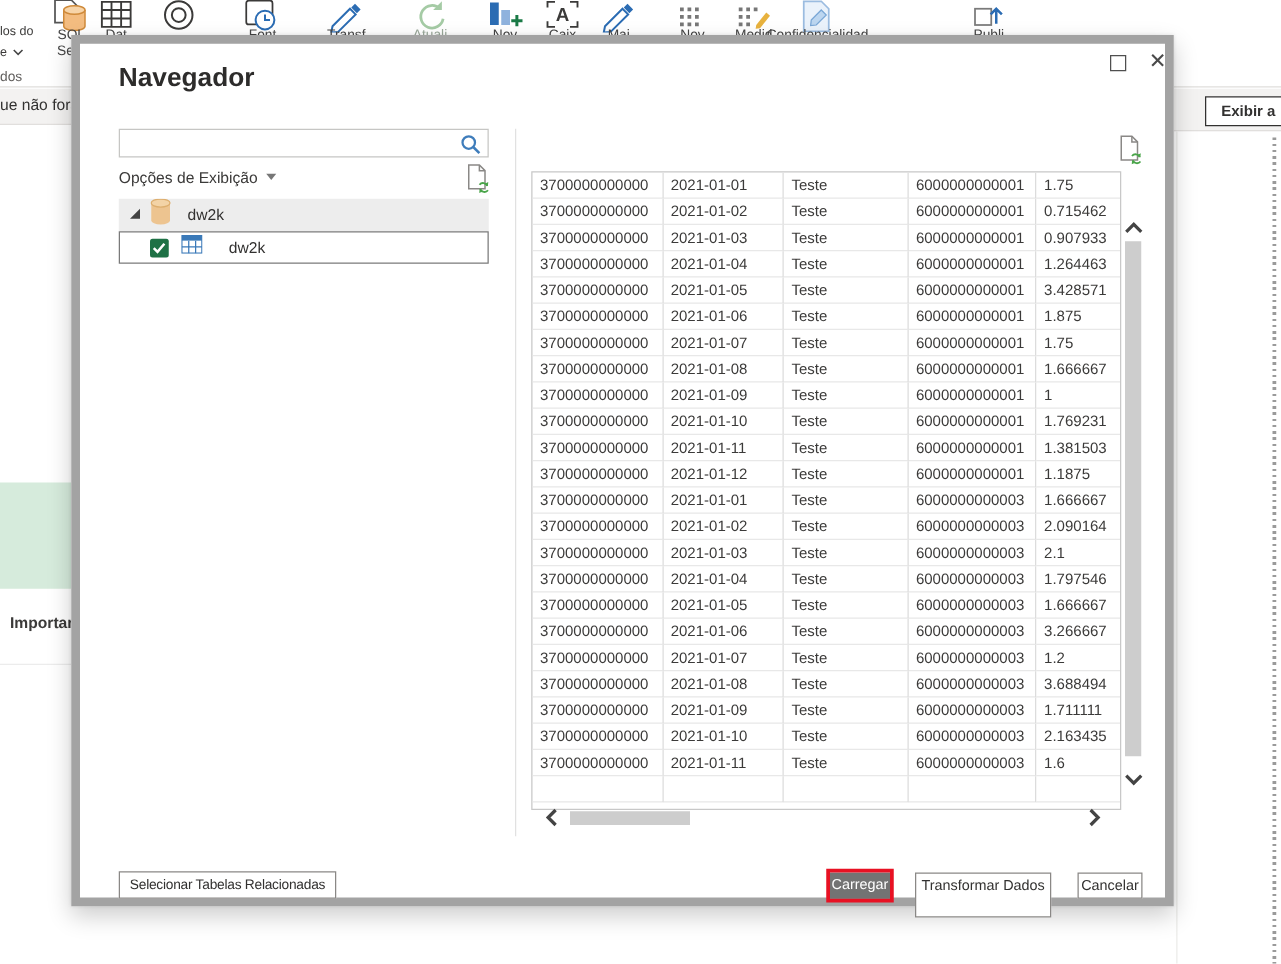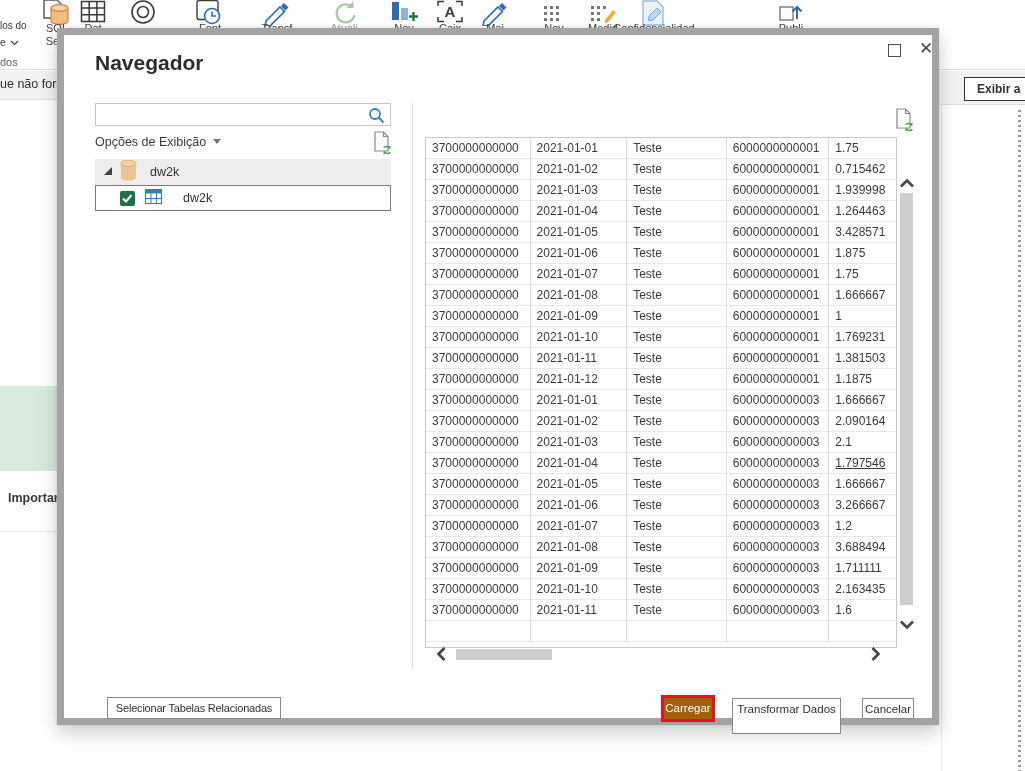--- a/index.html
+++ b/index.html
@@ -55,22 +55,22 @@
 
 #vthumb { left:836px; top:158px; width:13px; height:412px; background:#cdcdcd; }
 #chev-up { left:835px; top:140px; }
 #chev-dn { left:835px; top:582px; }
 #hthumb { left:392px; top:614px; width:96px; height:11px; background:#cdcdcd; }
 #chev-lf { left:371px; top:611px; }
 #chev-rt { left:806px; top:611px; }
 
 
 .btn { position:absolute; height:22px; background:#fff; border:1px solid #8a8886; font-size:11.5px; color:#323130; text-align:center; padding-top:4px; white-space:nowrap; }
-#btn-select { left:43px; top:662px; width:174px; font-size:11px; letter-spacing:-0.2px; }
-#btn-load { left:600px; top:663px; width:48px; height:21px; background:#a16207; color:#fff; border:0; font-size:11.5px; text-align:center; padding-top:4px; position:absolute; outline:3px solid #e81123; }
+#btn-select { left:31px; top:662px; width:174px; font-size:11px; letter-spacing:-0.2px; }
+#btn-load { left:600px; top:663px; width:48px; height:21px; background:#737373; color:#fff; border:0; font-size:11.5px; text-align:center; padding-top:4px; position:absolute; outline:3px solid #e81123; }
 #btn-transform { left:668px; top:663px; width:109px; height:36px; }
 #btn-cancel { left:798px; top:663px; width:52px; height:21px; }
 </style>
 </head>
 <body>
 
 <div id="stage">
 
   <div id="ribbon" class="abs">
     <span class="lefttxt" style="left:0;top:20px;">los do</span>
@@ -248,21 +248,21 @@
           <div class="td" style="width: 97px;">2021-01-02</div>
           <div class="td" style="width: 100px;">Teste</div>
           <div class="td" style="width: 103px;">6000000000001</div>
           <div class="td" style="width: 67px;">0.715462</div>
         </div>
         <div class="tr">
           <div class="td" style="width: 105px;">3700000000000</div>
           <div class="td" style="width: 97px;">2021-01-03</div>
           <div class="td" style="width: 100px;">Teste</div>
           <div class="td" style="width: 103px;">6000000000001</div>
-          <div class="td" style="width: 67px;">1.939998</div>
+          <div class="td" style="width: 67px;">0.907933</div>
         </div>
         <div class="tr">
           <div class="td" style="width: 105px;">3700000000000</div>
           <div class="td" style="width: 97px;">2021-01-04</div>
           <div class="td" style="width: 100px;">Teste</div>
           <div class="td" style="width: 103px;">6000000000001</div>
           <div class="td" style="width: 67px;">1.264463</div>
         </div>
         <div class="tr">
           <div class="td" style="width: 105px;">3700000000000</div>
@@ -339,21 +339,21 @@
           <div class="td" style="width: 97px;">2021-01-03</div>
           <div class="td" style="width: 100px;">Teste</div>
           <div class="td" style="width: 103px;">6000000000003</div>
           <div class="td" style="width: 67px;">2.1</div>
         </div>
         <div class="tr">
           <div class="td" style="width: 105px;">3700000000000</div>
           <div class="td" style="width: 97px;">2021-01-04</div>
           <div class="td" style="width: 100px;">Teste</div>
           <div class="td" style="width: 103px;">6000000000003</div>
-          <div class="td" style="width: 67px; text-decoration: underline;">1.797546</div>
+          <div class="td" style="width: 67px;">1.797546</div>
         </div>
         <div class="tr">
           <div class="td" style="width: 105px;">3700000000000</div>
           <div class="td" style="width: 97px;">2021-01-05</div>
           <div class="td" style="width: 100px;">Teste</div>
           <div class="td" style="width: 103px;">6000000000003</div>
           <div class="td" style="width: 67px;">1.666667</div>
         </div>
         <div class="tr">
           <div class="td" style="width: 105px;">3700000000000</div>

